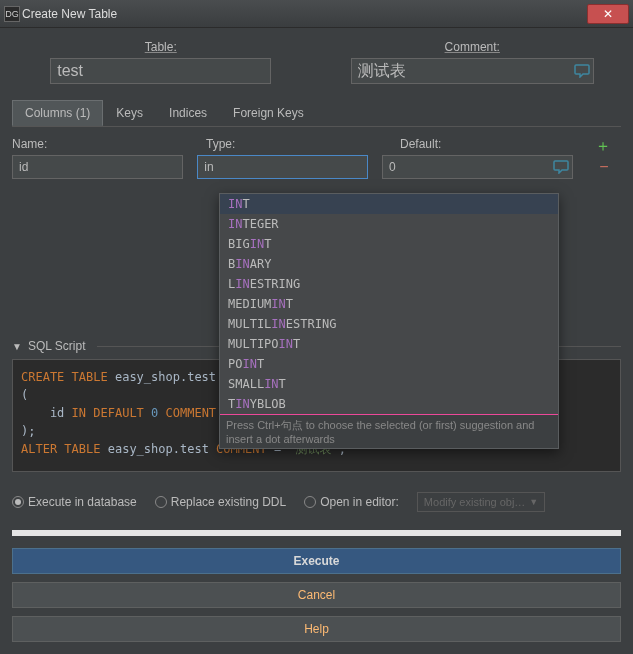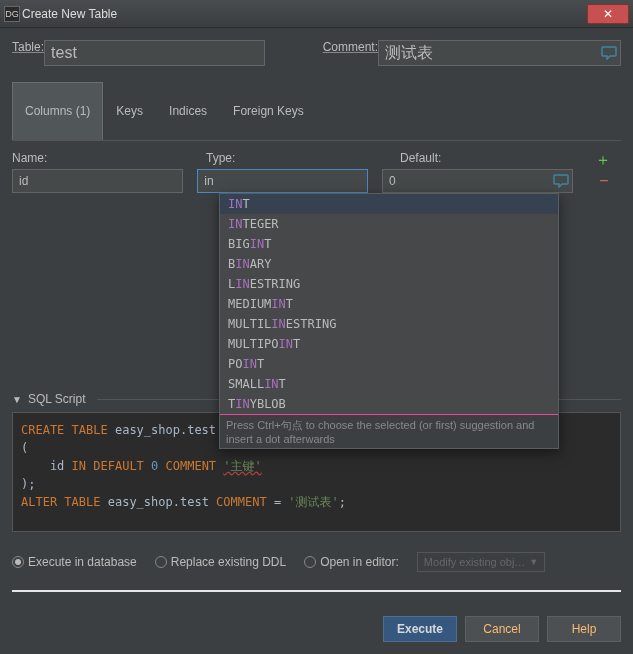--- a/index.html
+++ b/index.html
@@ -39,21 +39,21 @@
   border-radius: 2px;
 }
 .dialog-body {
   padding: 12px;
   height: 626px;
   display: flex;
   flex-direction: column;
   position: relative;
 }
 .row { display: flex; gap: 14px; margin-bottom: 8px; }
-.field { flex: 1; display: flex; flex-direction: row; }
+.field { flex: 1; display: flex; flex-direction: column; align-items: center; }
 .label { color: #bbbbbb; margin-bottom: 4px; }
 .underline { text-decoration: underline; text-decoration-color: #888; }
 .input-line {
   display: flex;
   background: #45494a;
   border: 1px solid #646464;
   height: 26px;
   align-items: center;
 }
 .input-line input {
@@ -74,21 +74,21 @@
   justify-content: center;
   font-size: 14px;
 }
 .tabs {
   display: flex;
   border-bottom: 1px solid #555;
   margin-top: 8px;
   margin-bottom: 10px;
 }
 .tab {
-  padding: 21px 12px;
+  padding: 5px 12px;
   color: #bbbbbb;
   border: 1px solid transparent;
   cursor: pointer;
 }
 .tab.active {
   background: #515658;
   border: 1px solid #6a6e70;
   border-bottom: 1px solid #515658;
 }
 .cols-header {
@@ -199,22 +199,23 @@
   padding: 3px 6px;
   display: flex; align-items: center; gap: 4px;
   font-size: 11px;
 }
 .disabled-btn .dd { font-size: 9px; }
 .button-row {
   display: flex;
   justify-content: flex-end;
   gap: 8px;
   margin-top: 14px;
-  border-top: 2px solid #e5e5e5;
-  padding-top: 24px;
+  border-top: 6px solid #e5e5e5;
+  padding-top: 12px;
+  flex-direction: column;
 }
 .btn {
   min-width: 74px;
   height: 26px;
   background: #4c5052;
   border: 1px solid #5e6060;
   color: #fdba74;
   display:flex; align-items:center; justify-content:center;
   cursor: pointer;
 }

